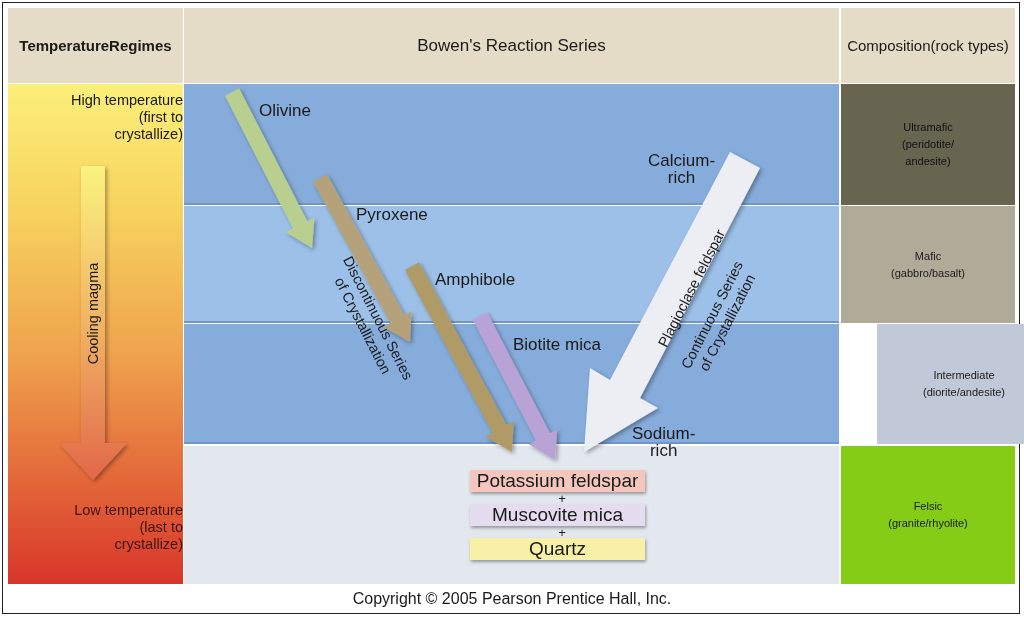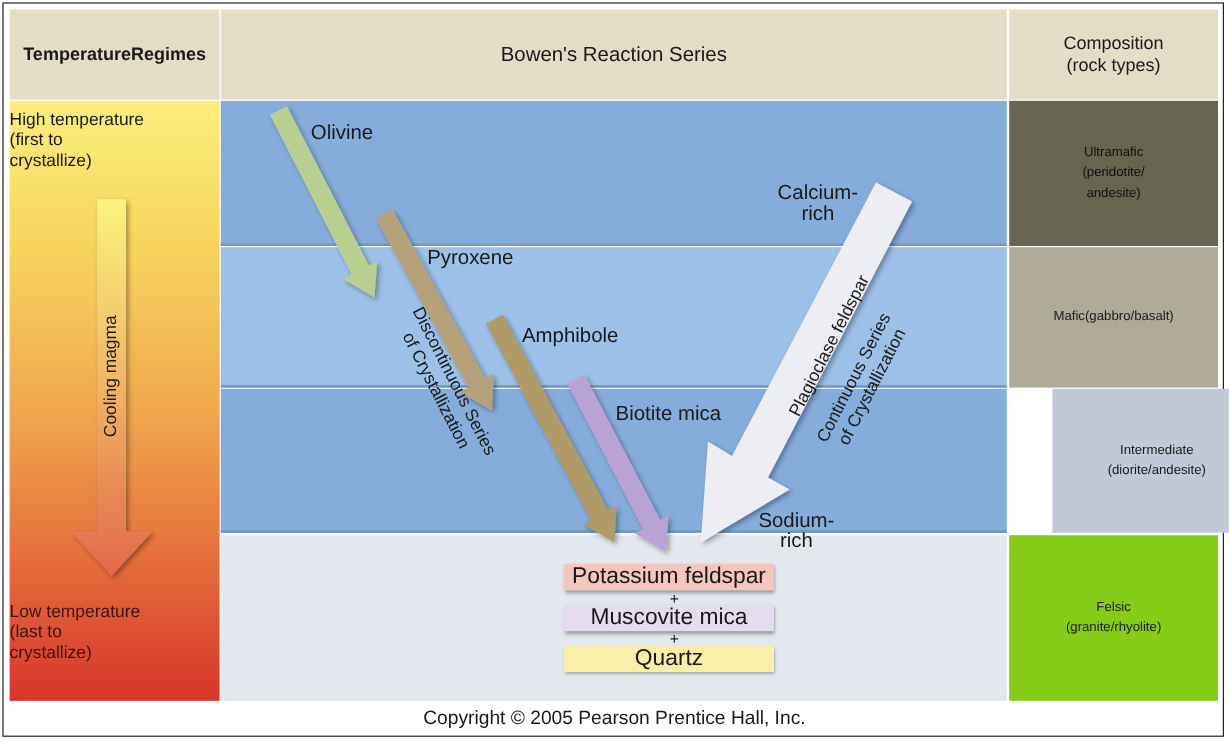--- a/index.html
+++ b/index.html
@@ -3,21 +3,21 @@
 <meta charset="utf-8">
 <style>
   html, body { margin: 0; padding: 0; }
   body { width: 1024px; height: 618px; background: #ffffff; position: relative; overflow: hidden; font-family: "Liberation Sans", sans-serif; color: #1a1a1a; }
   .frame { position: absolute; left: 2px; top: 2px; width: 1018px; height: 612px; border: 1.5px solid #222; box-sizing: border-box; background: #fff; }
   .cell { position: absolute; box-sizing: border-box; display: flex; align-items: center; justify-content: center; text-align: center; }
   .hdr { background: #e4dcc6; font-size: 15px; line-height: 18px; }
   .hdr.title { font-size: 17px; }
   .temp-col { position: absolute; left: 8px; top: 84px; width: 175px; height: 500px;
     background: linear-gradient(to bottom, #fbef7a 0%, #f7d35e 25%, #efa14c 55%, #e46a3a 78%, #d8352a 100%); }
-  .temp-text { position: absolute; left: 0; width: 175px; text-align: left; font-size: 14.5px; line-height: 17px; }
+  .temp-text { position: absolute; left: 0; width: 175px; text-align: right; font-size: 14.5px; line-height: 17px; }
   .band { position: absolute; left: 184px; width: 655px; box-sizing: border-box; }
   .band1 { top: 84px; height: 121px; background: #86acdb; border-bottom: 2px solid #6f96c4; }
   .band2 { top: 206px; height: 117px; background: #9cc0e8; border-bottom: 2px solid #6f96c4; }
   .band3 { top: 324px; height: 120px; background: #86acdb; border-bottom: 2px solid #6f96c4; }
   .band4 { top: 446px; height: 138px; background: #e3e8ef; }
   .comp { position: absolute; left: 841px; width: 174px; font-size: 11px; line-height: 17px; }
   .lbl { position: absolute; font-size: 17px; line-height: 17px; white-space: nowrap; }
   .mineral-box { position: absolute; left: 470px; width: 175px; height: 22px; font-size: 19px; display:flex; align-items:center; justify-content:center; box-shadow: 1px 2px 3px rgba(0,0,0,0.35); }
   .plus { position: absolute; left: 470px; width: 184px; text-align: center; font-size: 13px; line-height: 12px; }
   .rot { position: absolute; font-size: 14.5px; line-height: 17px; white-space: nowrap; text-align: center; transform-origin: center center; }
@@ -29,21 +29,21 @@
 
 <div class="frame"></div>
 
 <div class="cell hdr" style="left:8px;top:8px;width:175px;height:75px;flex-direction:row;font-weight:bold;">
   <span>Temperature</span>
   <span>Regimes</span>
 </div>
 <div class="cell hdr title" style="left:184px;top:8px;width:655px;height:75px;">
   <span>Bowen's Reaction Series</span>
 </div>
-<div class="cell hdr" style="left:841px;top:8px;width:174px;height:75px;flex-direction:column;">
+<div class="cell hdr" style="left:841px;top:8px;width:174px;height:75px;flex-direction:row;">
   <span>Composition</span>
   <span>(rock types)</span>
 </div>
 
 <div class="temp-col">
   <div class="temp-text" style="top:8px;">
     <div>High temperature</div>
     <div>(first to</div>
     <div>crystallize)</div>
   </div>
@@ -57,21 +57,21 @@
 <div class="band band1"></div>
 <div class="band band2"></div>
 <div class="band band3"></div>
 <div class="band band4"></div>
 
 <div class="comp cell" id="comp0" style="top: 84px; height: 121px; flex-direction: column; background: rgb(103, 100, 79); color: rgb(17, 17, 17);">
   <span>Ultramafic</span>
   <span>(peridotite/</span>
   <span>andesite)</span>
 </div>
-<div class="comp cell" id="comp1" style="top: 206px; height: 117px; background: rgb(176, 170, 152); color: rgb(26, 26, 26);">
+<div class="comp cell" id="comp1" style="top: 206px; height: 117px; flex-direction: column; background: rgb(176, 170, 152); color: rgb(26, 26, 26);">
   <span>Mafic</span>
   <span>(gabbro/basalt)</span>
 </div>
 <div class="comp cell" id="comp2" style="top: 324px; height: 120px; flex-direction: column; background: rgb(193, 200, 216); color: rgb(26, 26, 26); margin-left: 36px;">
   <span>Intermediate</span>
   <span>(diorite/andesite)</span>
 </div>
 <div class="comp cell" id="comp3" style="top: 446px; height: 138px; flex-direction: column; background: #84cc16; color: rgb(26, 26, 26);">
   <span>Felsic</span>
   <span>(granite/rhyolite)</span>

